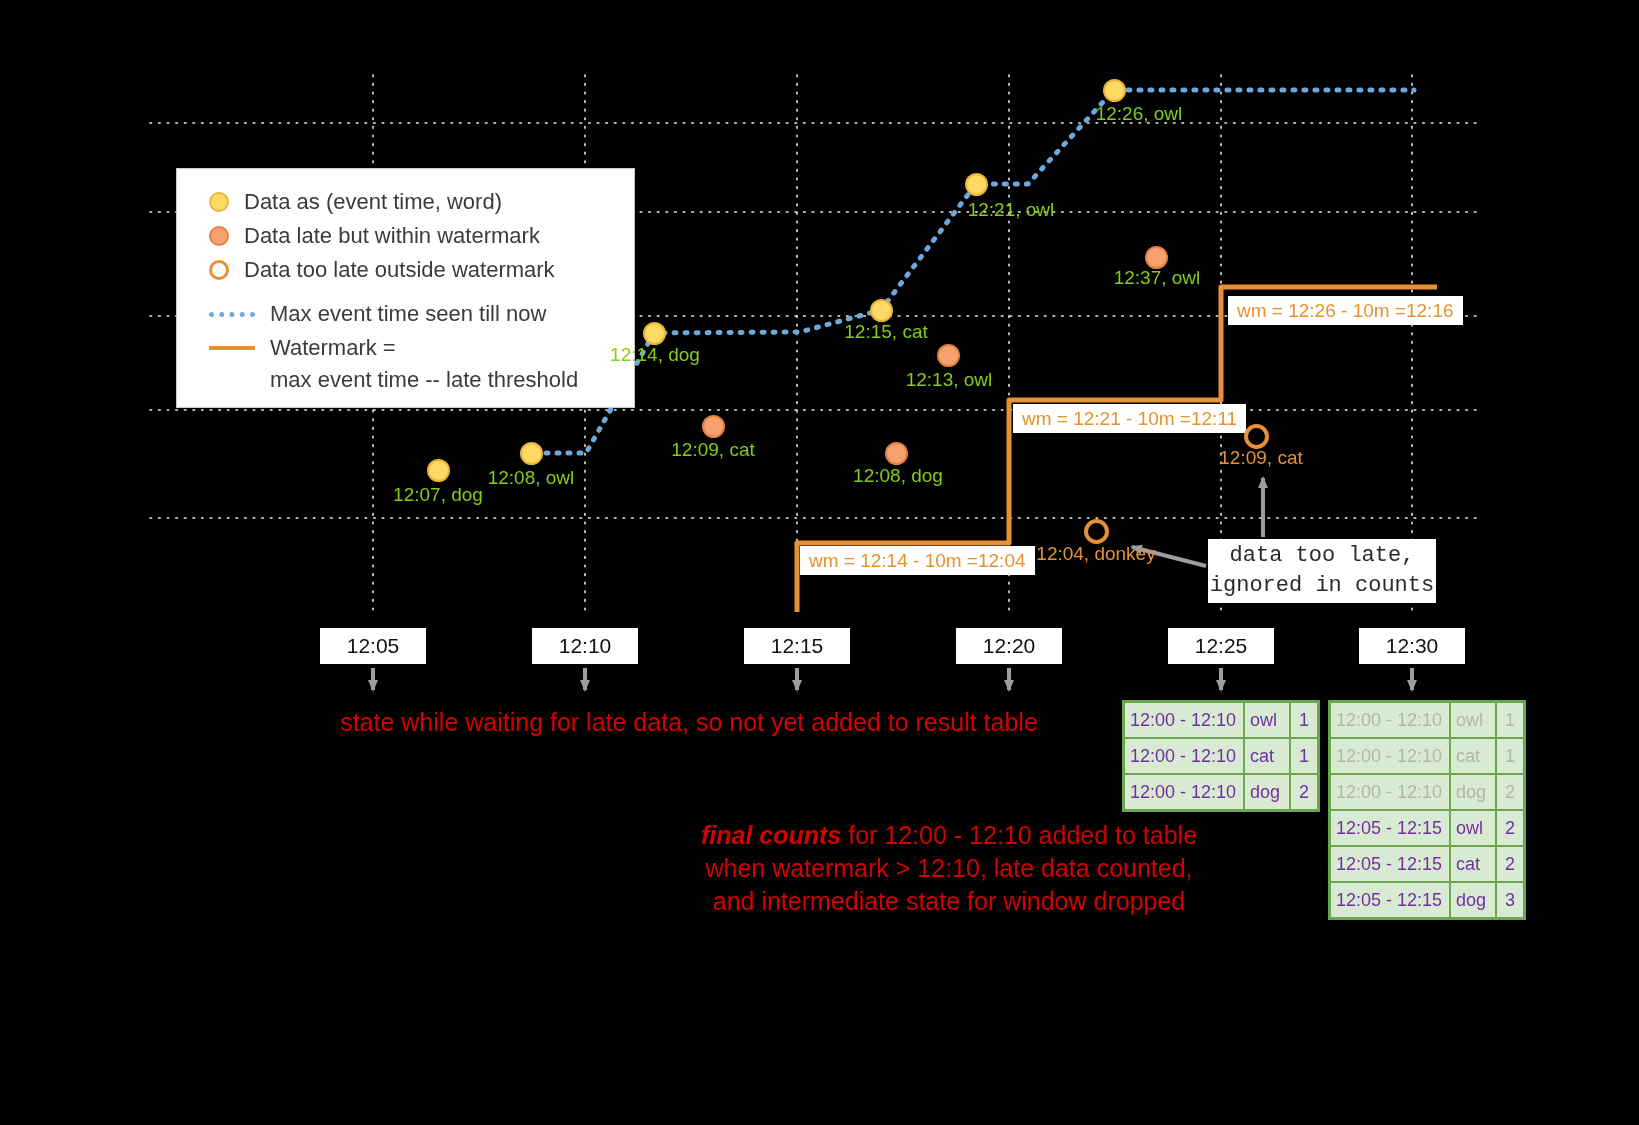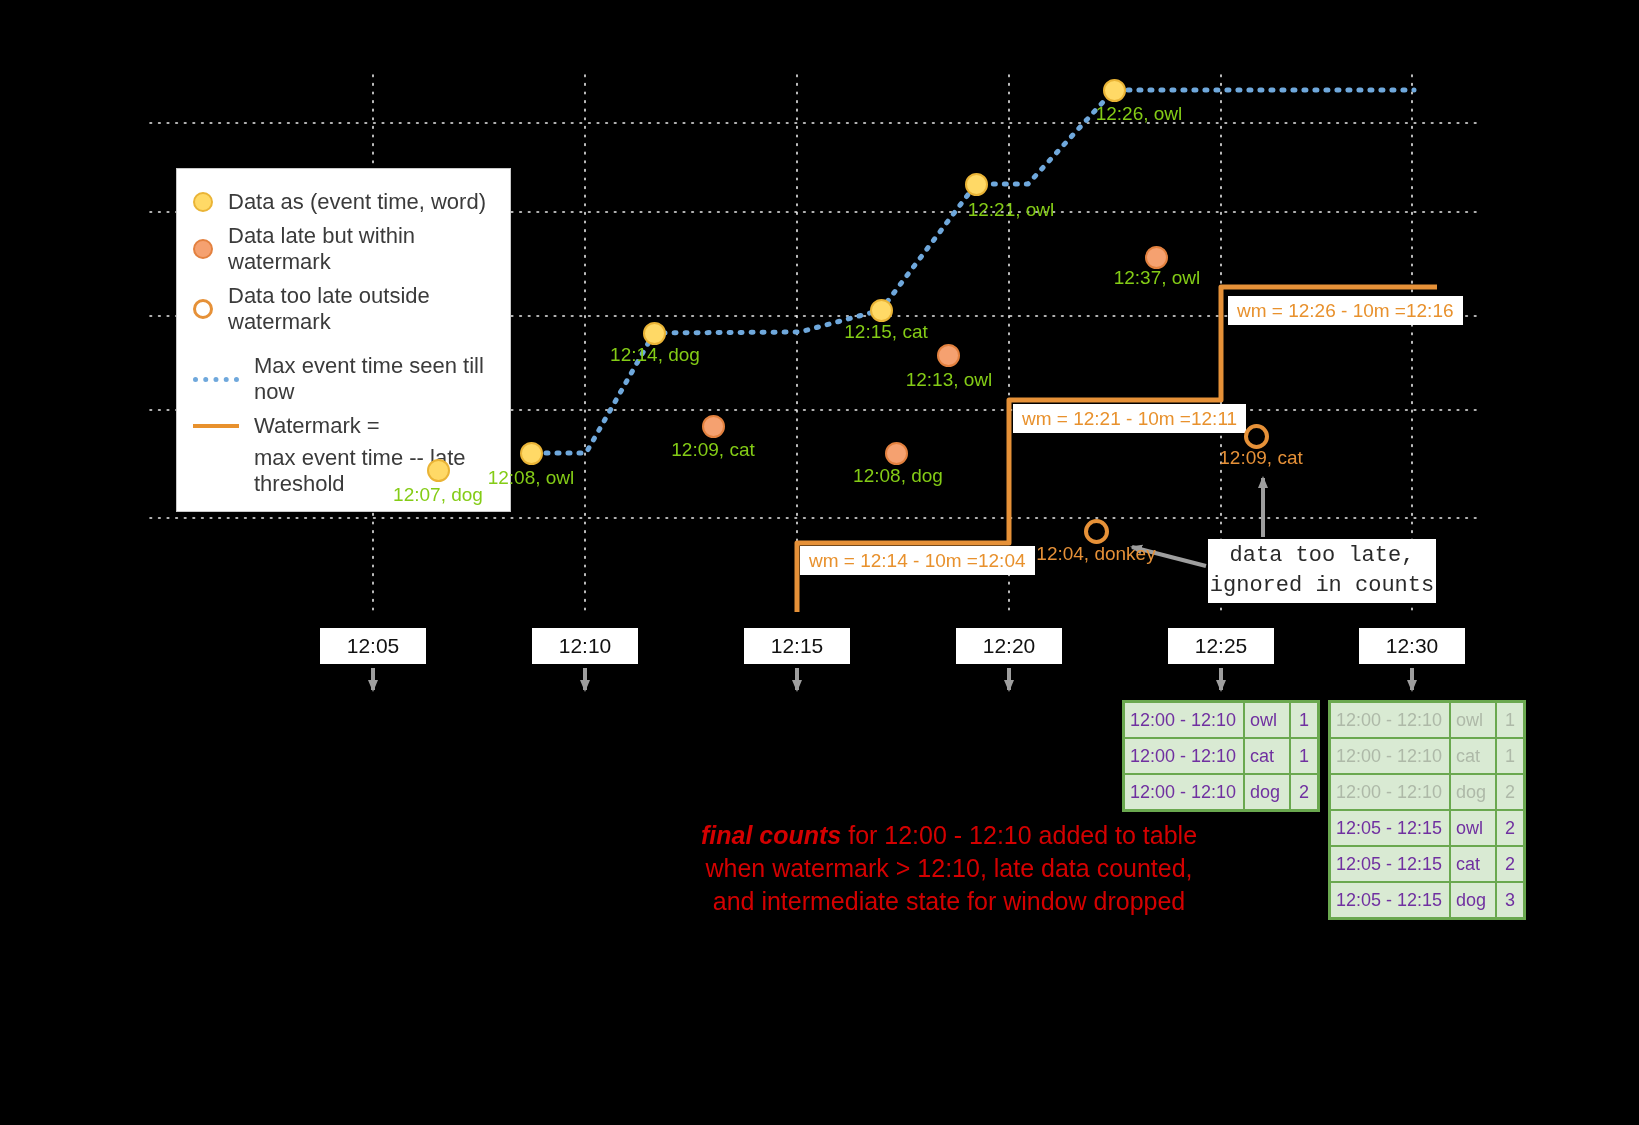--- a/index.html
+++ b/index.html
@@ -10,21 +10,21 @@
   .dot.ontime{width:23px;height:23px;background:#ffd966;border:2px solid #eab436;}
   .dot.late{width:23px;height:23px;background:#f5a170;border:2px solid #e3813f;}
   .dot.toolate{width:25px;height:25px;background:transparent;border:4px solid #e69138;}
 
   .pt-label{position:absolute;transform:translateX(-50%);font-size:19px;white-space:nowrap;}
   .pt-label.ontime,.pt-label.late{color:#84cc16;}
   .pt-label.toolate{color:#e69138;}
 
   .wm-label{position:absolute;background:#ffffff;color:#e8912d;font-size:19px;line-height:23px;padding:3px 9px;white-space:nowrap;}
 
-  .legend{position:absolute;left:176px;top:168px;width:335px;box-sizing:border-box;background:#ffffff;border:1px solid #c9c9c9;padding:12px 16px 14px 16px;color:#3b3b3b;font-size:22px;}
+  .legend{position:absolute;left:176px;top:168px;width:459px;box-sizing:border-box;background:#ffffff;border:1px solid #c9c9c9;padding:12px 16px 14px 32px;color:#3b3b3b;font-size:22px;}
   .legend-item{display:flex;align-items:center;gap:15px;margin:8px 0;}
   .legend-item.spaced{margin-top:18px;}
   .li-icon{flex:0 0 auto;}
   .icon-dot{width:20px;height:20px;border-radius:50%;box-sizing:border-box;}
   .icon-dot.ontime{background:#ffd966;border:2px solid #eab436;}
   .icon-dot.late{background:#f5a170;border:2px solid #e3813f;}
   .icon-dot.toolate{background:transparent;border:3px solid #e69138;}
   .icon-line{width:46px;height:0;}
   .icon-line.blue{border-top:5px dotted #6fa8dc;}
   .icon-line.orange{border-top:4px solid #e8912d;}
@@ -156,20 +156,21 @@
   <div class="pt-label toolate" style="left:1261px;top:447px;">12:09, cat</div>
 
   <div class="tick" style="left:320px;">12:05</div>
   <div class="tick" style="left:532px;">12:10</div>
   <div class="tick" style="left:744px;">12:15</div>
   <div class="tick" style="left:956px;">12:20</div>
   <div class="tick" style="left:1168px;">12:25</div>
   <div class="tick" style="left:1359px;">12:30</div>
 
   <div class="note note-partial">
+    <div>state while waiting for late data, so not yet added  to result table</div>
   </div>
 
   <div class="note note-final">
     <div><em>final counts</em><span> for 12:00 - 12:10 added to table</span></div>
     <div>when watermark &gt; 12:10, late data counted,</div>
     <div>and intermediate state for window dropped</div>
   </div>
 
   <div class="toolate-box">
     <div>data too late,</div>

